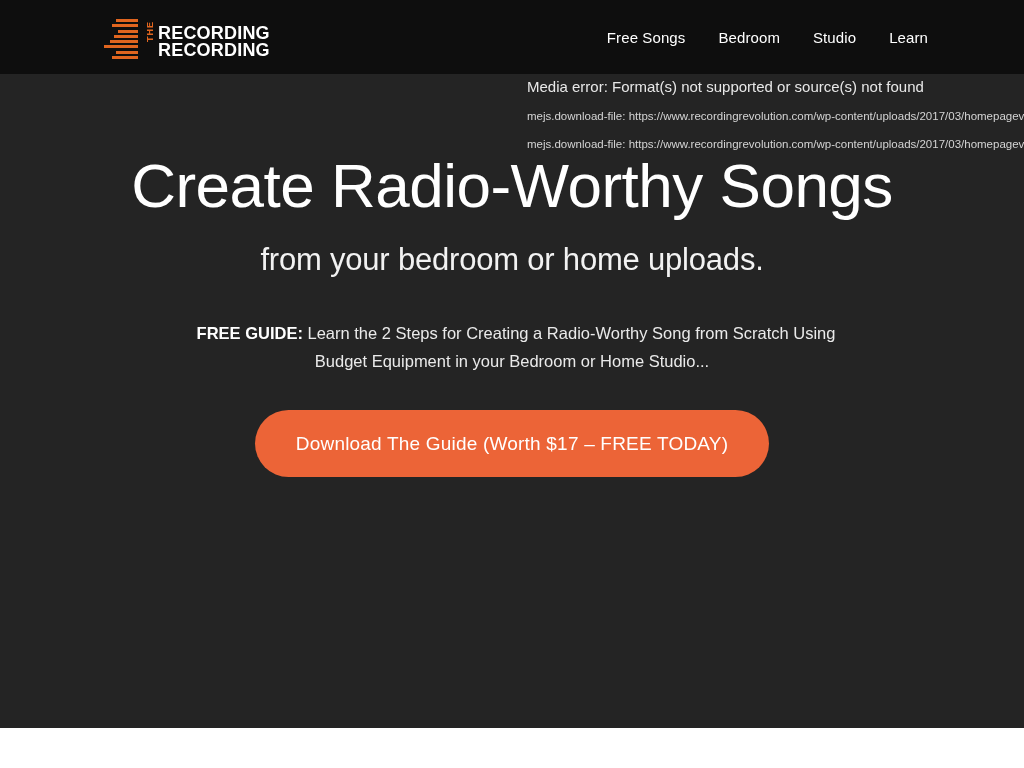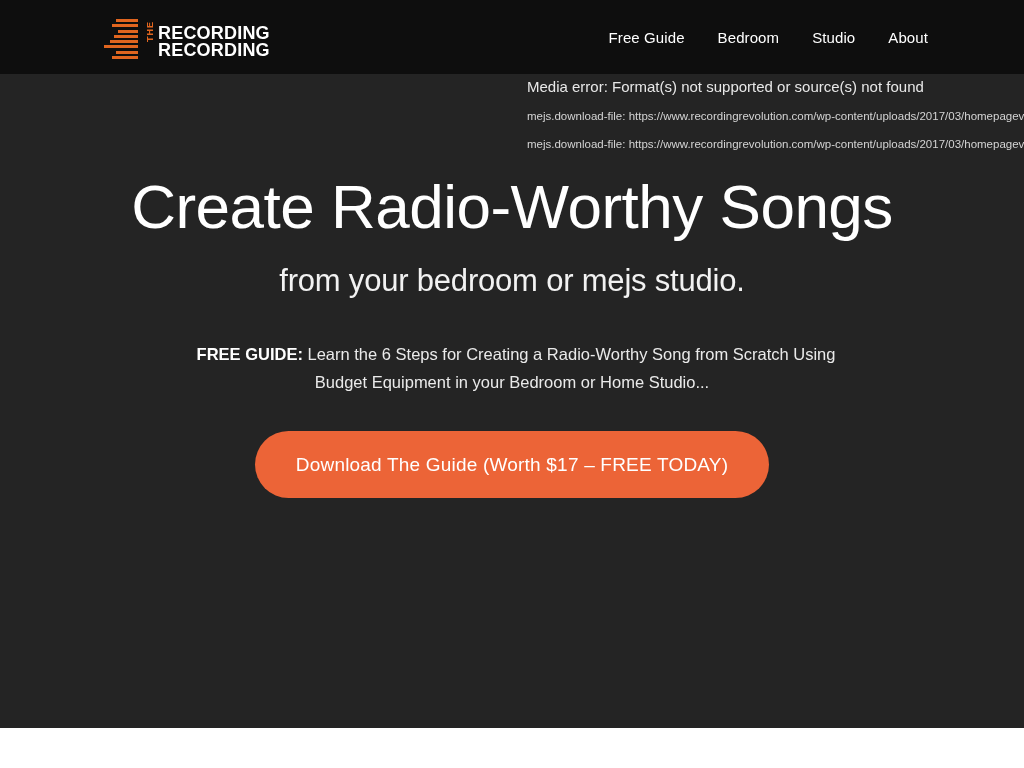--- a/index.html
+++ b/index.html
@@ -138,21 +138,21 @@
     width: 1024px;
     text-align: center;
   }
 
   .headline {
     color: #ffffff;
     font-size: 62px;
     font-weight: 300;
     letter-spacing: -0.5px;
     line-height: 62px;
-    margin-top: 102px;
+    margin-top: 81px;
   }
 
   .subheadline {
     color: #f2f2f2;
     font-size: 31px;
     font-weight: 300;
     letter-spacing: -0.2px;
     line-height: 36px;
     margin-top: 25px;
   }
@@ -209,42 +209,42 @@
     <div class="logo-type">
       <span class="logo-the">THE</span>
       <span class="logo-words">
         <span class="w">RECORDING</span>
         <span class="w">RECORDING</span>
       </span>
     </div>
   </div>
 
   <nav class="main-nav">
-    <a>Free Guide</a>
+    <a>Free Songs</a>
     <a>Bedroom</a>
     <a>Studio</a>
-    <a>About</a>
+    <a>Learn</a>
   </nav>
 
 </header>
 
 <section class="hero">
 
   <div class="media-errors">
     <div class="err-main">Media error: Format(s) not supported or source(s) not found</div>
     <div class="err-sub">mejs.download-file: https://www.recordingrevolution.com/wp-content/uploads/2017/03/homepagev</div>
     <div class="err-sub second">mejs.download-file: https://www.recordingrevolution.com/wp-content/uploads/2017/03/homepagev</div>
   </div>
 
   <div class="hero-inner">
     <h1 class="headline">Create Radio-Worthy Songs</h1>
-    <h2 class="subheadline">from your bedroom or mejs studio.</h2>
+    <h2 class="subheadline">from your bedroom or home uploads.</h2>
 
     <p class="lede">
-      <b>FREE GUIDE:</b><span> Learn the 6 Steps for Creating a Radio-Worthy Song from Scratch</span>
+      <b>FREE GUIDE:</b><span> Learn the 2 Steps for Creating a Radio-Worthy Song from Scratch</span>
       <span>Using Budget Equipment in your Bedroom or Home Studio...</span>
     </p>
 
     <div class="cta-wrap">
       <button class="cta-button">Download The Guide (Worth $17 – FREE TODAY)</button>
     </div>
   </div>
 
 </section>
 

